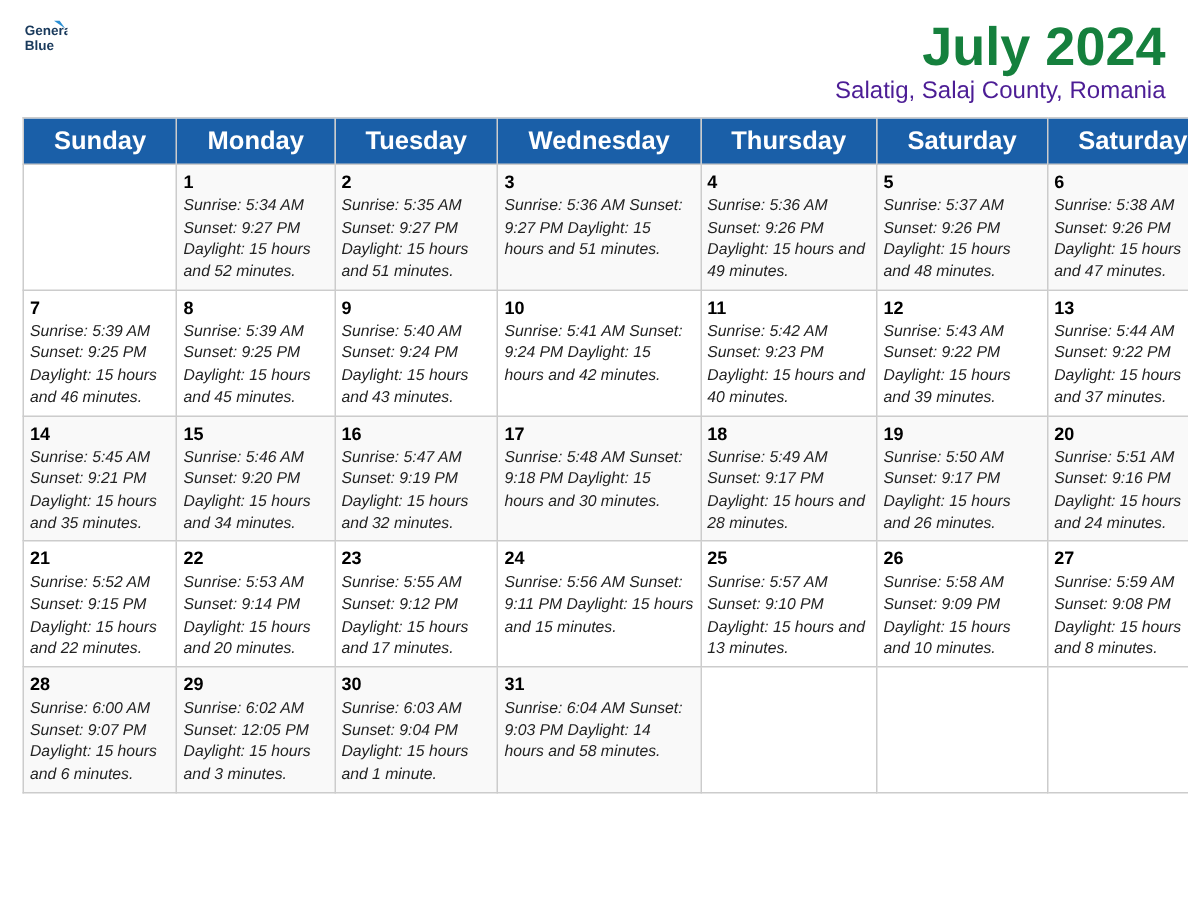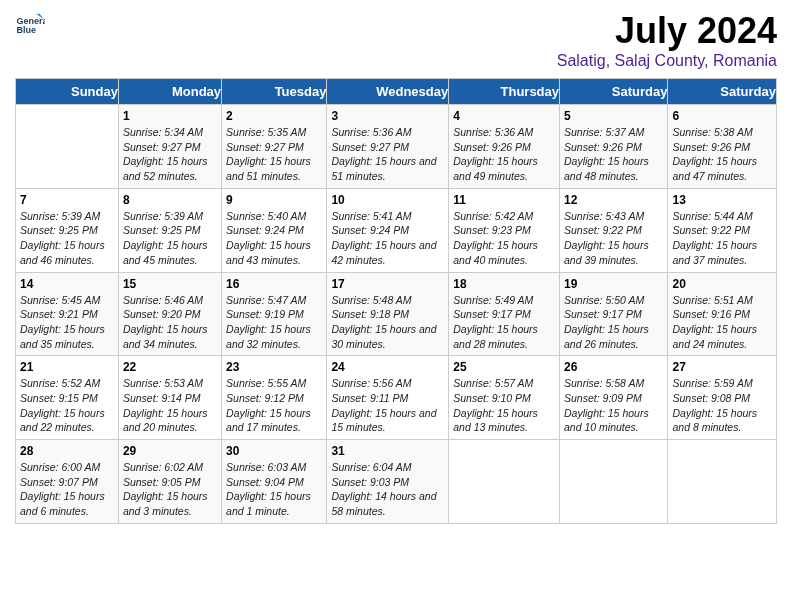--- a/index.html
+++ b/index.html
@@ -24,38 +24,38 @@
     .logo-icon {
       width: 30px;
       height: 30px;
     }
     .title-block {
       text-align: right;
     }
     .main-title {
       font-size: 36px;
       font-weight: bold;
-      color: #000000;
+      color: #15803d;
       text-align: right;
     }
     .subtitle {
       font-size: 16px;
       color: #4c1d95;
     }
     table {
       width: 100%;
       border-collapse: collapse;
       font-size: 11px;
     }
     thead tr th {
       background: #1a5fa8;
       color: #fff;
-      padding: 5px 0;
-      text-align: right;
-      font-size: 13px;
+      padding: 5px 20px;
+      text-align: left;
+      font-size: 17px;
       border: 1px solid #ccc;
     }
     tbody tr td {
       border: 1px solid #ccc;
       padding: 4px 4px;
       vertical-align: top;
       min-height: 60px;
       background: #fff;
     }
     tbody tr:nth-child(odd) td {
@@ -310,21 +310,21 @@
         <td>
           <span class="day-number">28</span>
           <div class="day-info">Sunrise: 6:00 AM
 Sunset: 9:07 PM
 Daylight: 15 hours
 and 6 minutes.</div>
         </td>
         <td>
           <span class="day-number">29</span>
           <div class="day-info">Sunrise: 6:02 AM
-Sunset: 9:05 PM
+Sunset: 12:05 PM
 Daylight: 15 hours
 and 3 minutes.</div>
         </td>
         <td>
           <span class="day-number">30</span>
           <div class="day-info">Sunrise: 6:03 AM
 Sunset: 9:04 PM
 Daylight: 15 hours
 and 1 minute.</div>
         </td>

